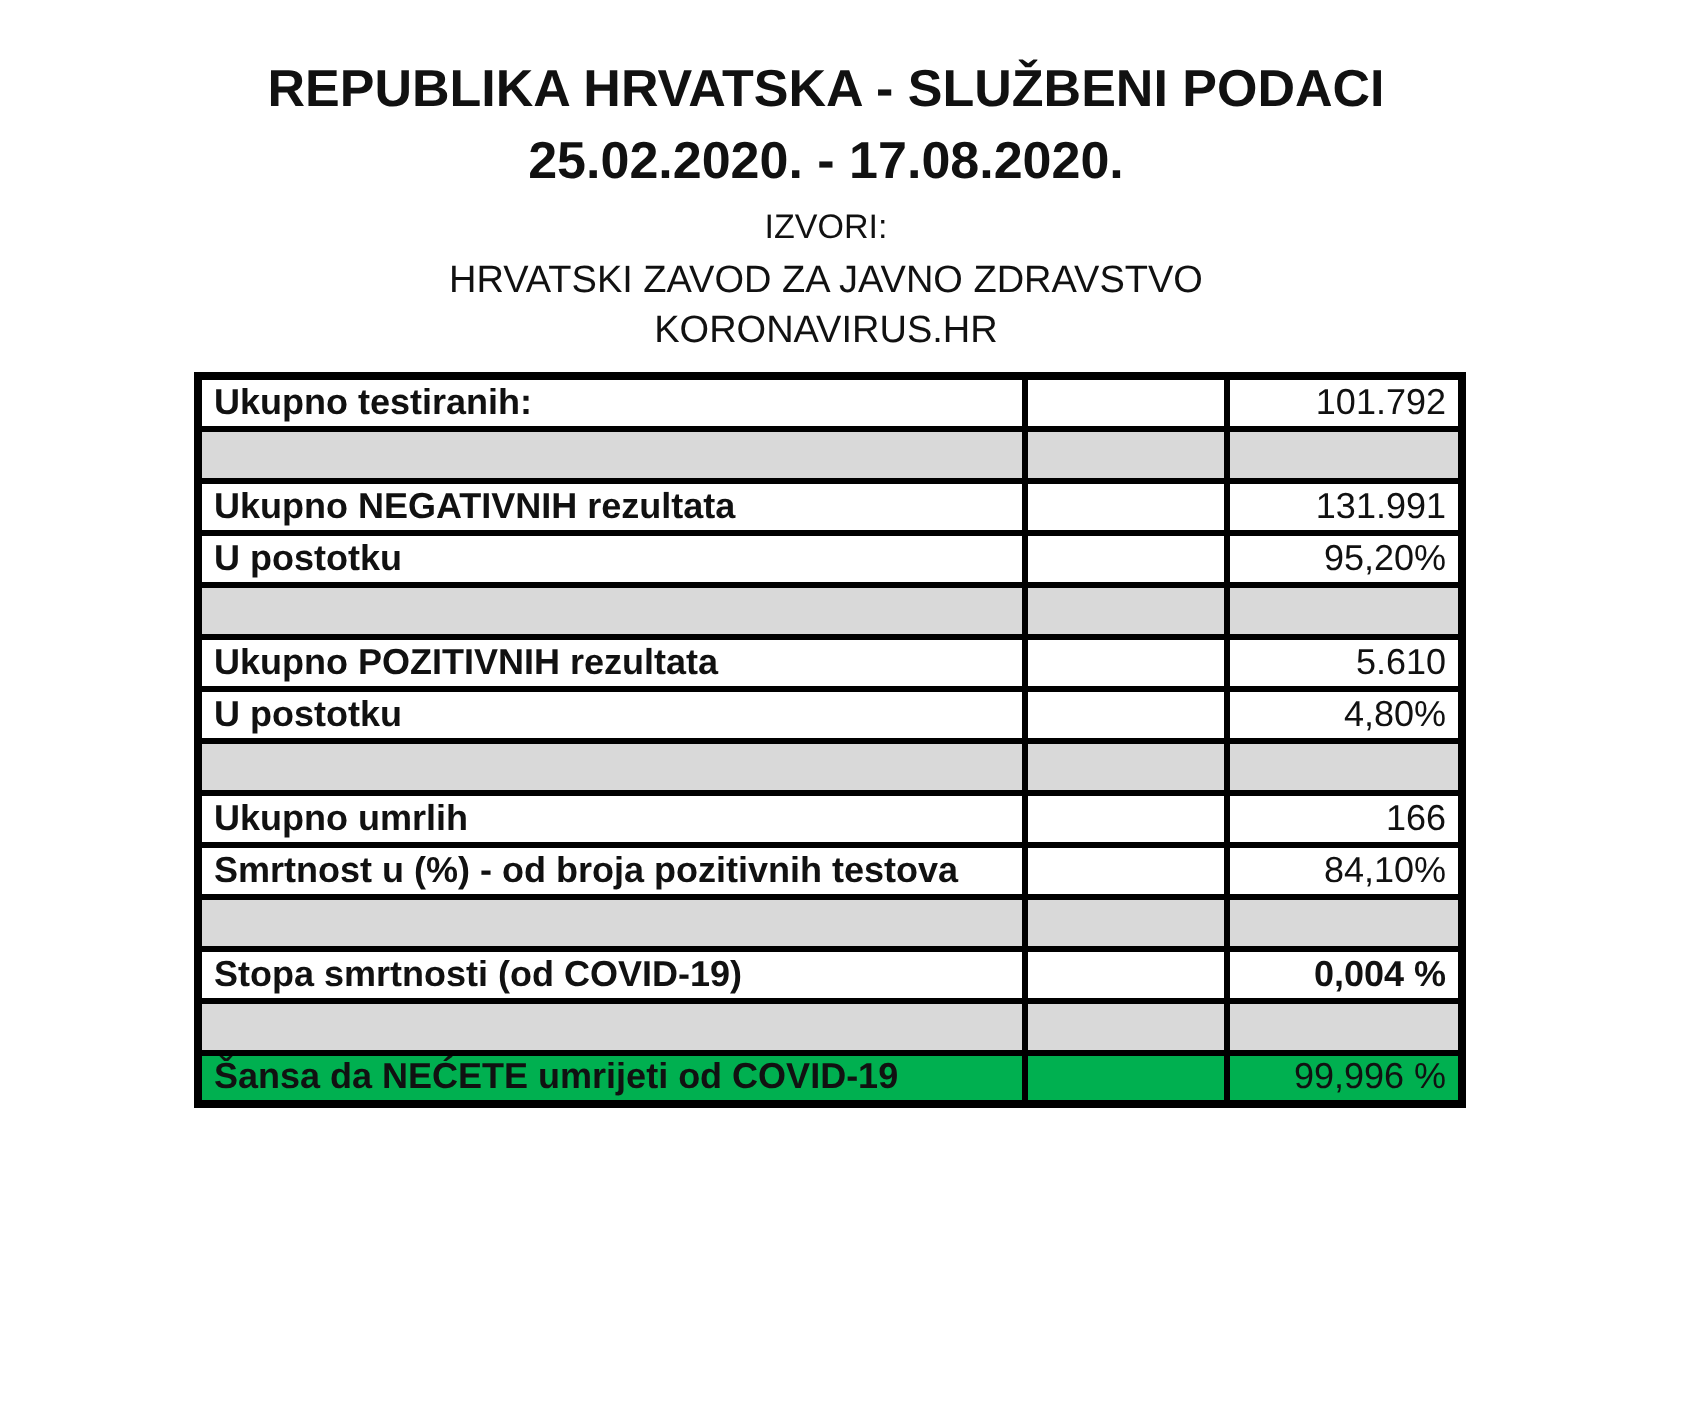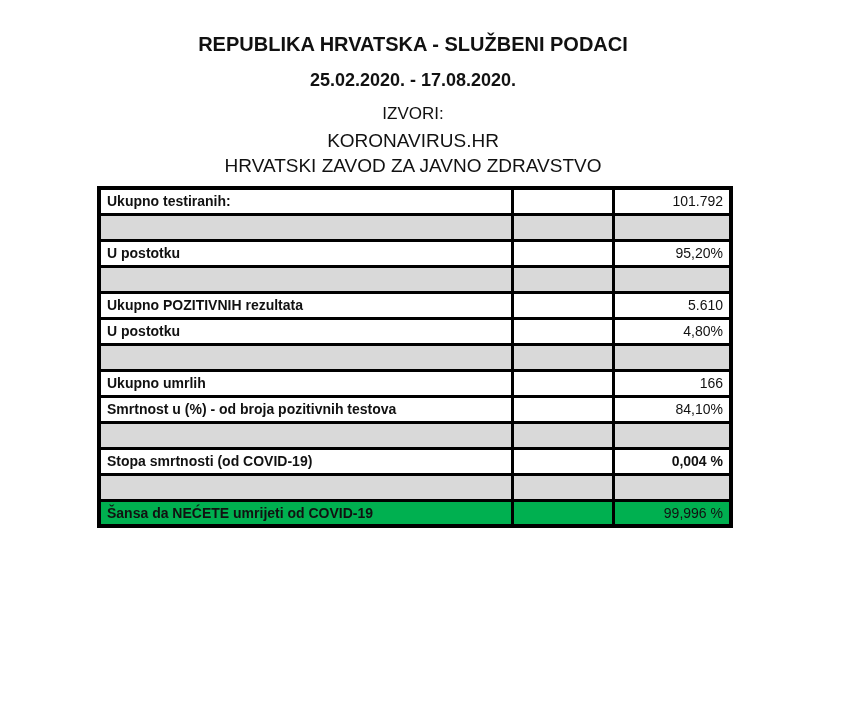--- a/index.html
+++ b/index.html
@@ -23,28 +23,28 @@
   }
   .page {
     padding-top: 26px;
   }
   .report-header {
     width: 632px;
     margin-left: 97px;
     text-align: center;
   }
   .report-title {
-    font-size: 20px;
+    font-size: 26px;
     font-weight: bold;
     line-height: 36px;
     letter-spacing: 0px;
     white-space: nowrap;
   }
   .report-date {
-    font-size: 18px;
+    font-size: 26px;
     font-weight: bold;
     line-height: 36px;
   }
   .sources-label {
     font-size: 17px;
     font-weight: normal;
     line-height: 28px;
     margin-top: 2px;
   }
   .source-line {
@@ -56,21 +56,21 @@
     border-collapse: collapse;
     table-layout: fixed;
     width: 632px;
     margin-left: 97px;
     margin-top: 8px;
     border: 4px solid var(--border_black);
   }
   table.stats-table td {
     border: 3px solid var(--border_black);
     height: 26px;
-    font-size: 14px;
+    font-size: 18px;
     padding: 0 6px;
     overflow: hidden;
     white-space: nowrap;
     vertical-align: middle;
     margin-top: 44px;
   }
   td.cell-label {
     width: 413px;
     font-weight: bold;
     text-align: left;
@@ -100,35 +100,40 @@
 </style>
 </head>
 <body>
 
 <div class="page">
 
   <div class="report-header">
     <div class="report-title">REPUBLIKA HRVATSKA - SLUŽBENI PODACI</div>
     <div class="report-date">25.02.2020. - 17.08.2020.</div>
     <div class="sources-label">IZVORI:</div>
+    <div class="source-line">HRVATSKI ZAVOD ZA JAVNO ZDRAVSTVO</div>
     <div class="source-line">KORONAVIRUS.HR</div>
-    <div class="source-line">HRVATSKI ZAVOD ZA JAVNO ZDRAVSTVO</div>
   </div>
 
   <table class="stats-table">
     <tbody>
       <tr>
         <td class="cell-label">Ukupno testiranih:</td>
         <td class="cell-mid"></td>
         <td class="cell-value">101.792</td>
       </tr>
       <tr class="row-spacer">
         <td class="cell-label"></td>
         <td class="cell-mid"></td>
         <td class="cell-value"></td>
+      </tr>
+      <tr>
+        <td class="cell-label">Ukupno NEGATIVNIH rezultata</td>
+        <td class="cell-mid"></td>
+        <td class="cell-value">131.991</td>
       </tr>
       <tr>
         <td class="cell-label">U postotku</td>
         <td class="cell-mid"></td>
         <td class="cell-value">95,20%</td>
       </tr>
       <tr class="row-spacer">
         <td class="cell-label"></td>
         <td class="cell-mid"></td>
         <td class="cell-value"></td>

